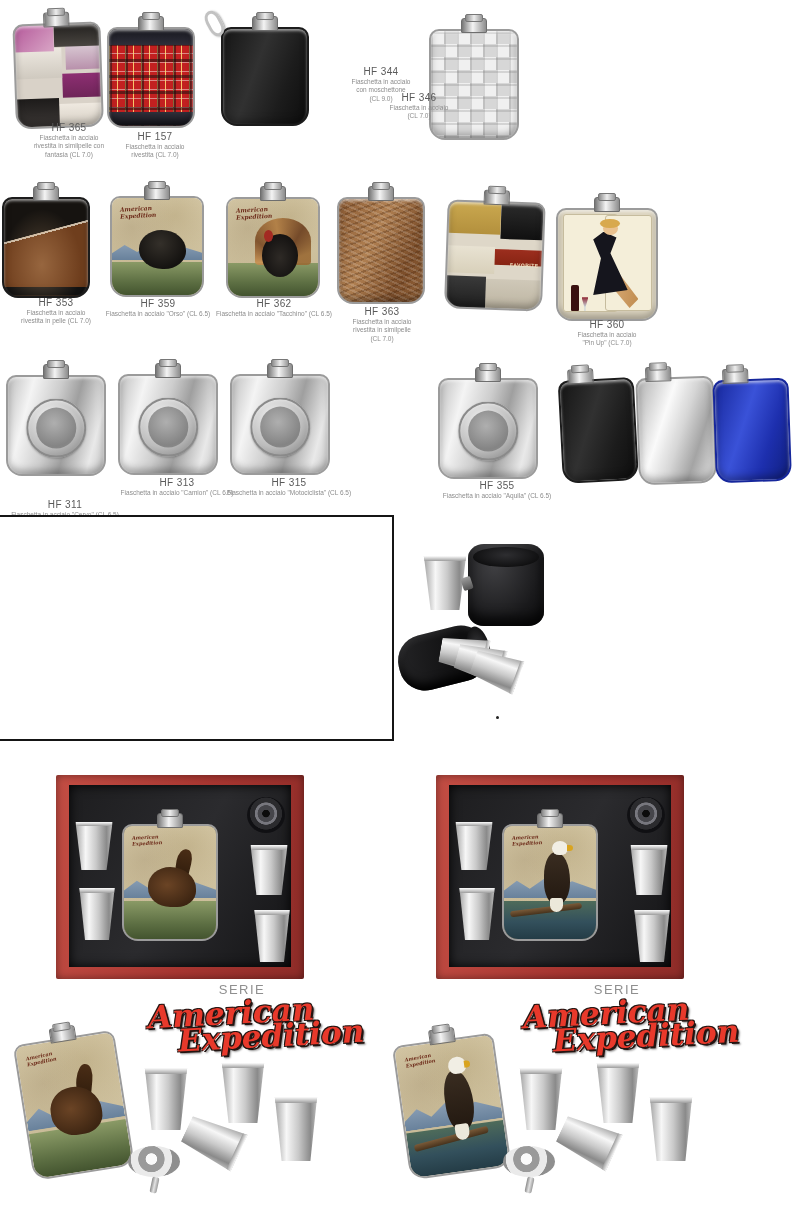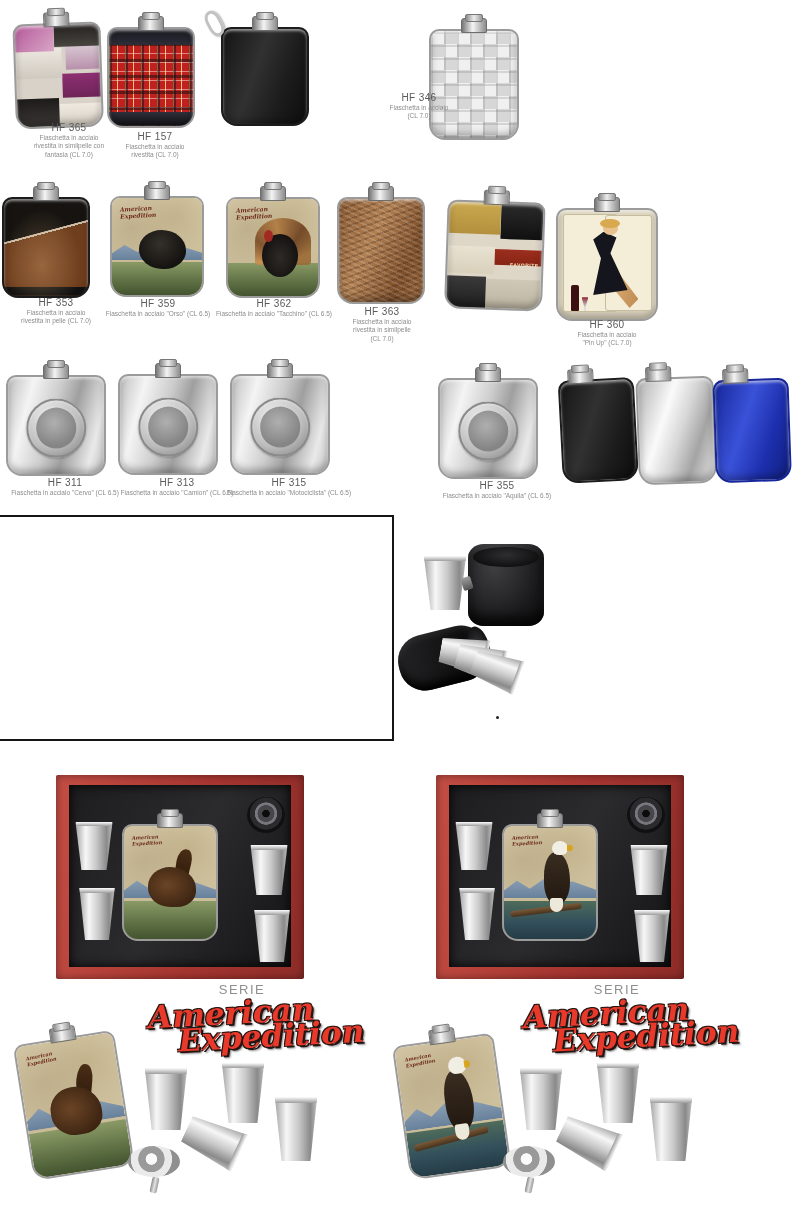--- a/index.html
+++ b/index.html
@@ -182,20 +182,26 @@
     <div class="pcode">HF 157</div>
     <div class="pdesc">Fiaschetta in acciaio
 rivestita (CL 7.0)</div>
   </div>
 
   <div class="flask" style="left:221px;top:16px;width:88px;height:110px">
     <div class="carabiner"></div>
     <div class="fcap"></div>
     <div class="fbody skin-matblack dark-frame"></div>
   </div>
+  <div class="plabel" style="left:322px;top:66px;width:118px">
+    <div class="pcode">HF 344</div>
+    <div class="pdesc">Fiaschetta in acciaio
+con moschettone
+(CL 9.0)</div>
+  </div>
 
   <div class="flask" style="left:429px;top:18px;width:90px;height:122px">
     <div class="fcap"></div>
     <div class="fbody skin-checker"></div>
   </div>
   <div class="plabel" style="left:380px;top:92px;width:78px">
     <div class="pcode">HF 346</div>
     <div class="pdesc">Fiaschetta in acciaio
 (CL 7.0)</div>
   </div>
@@ -278,21 +284,21 @@
     <div class="pdesc">Fiaschetta in acciaio
 "Pin Up" (CL 7.0)</div>
   </div>
 
   <div class="flask" style="left:6px;top:364px;width:100px;height:112px">
     <div class="fcap"></div>
     <div class="fbody skin-steel">
       <div class="medal"></div>
     </div>
   </div>
-  <div class="plabel" style="left:0px;top:477px;width:130px">
+  <div class="plabel" style="left:0px;top:499px;width:130px">
     <div class="pcode">HF 311</div>
     <div class="pdesc">Fiaschetta in acciaio "Cervo" (CL 6.5)</div>
   </div>
 
   <div class="flask" style="left:118px;top:363px;width:100px;height:112px">
     <div class="fcap"></div>
     <div class="fbody skin-steel">
       <div class="medal"></div>
     </div>
   </div>

